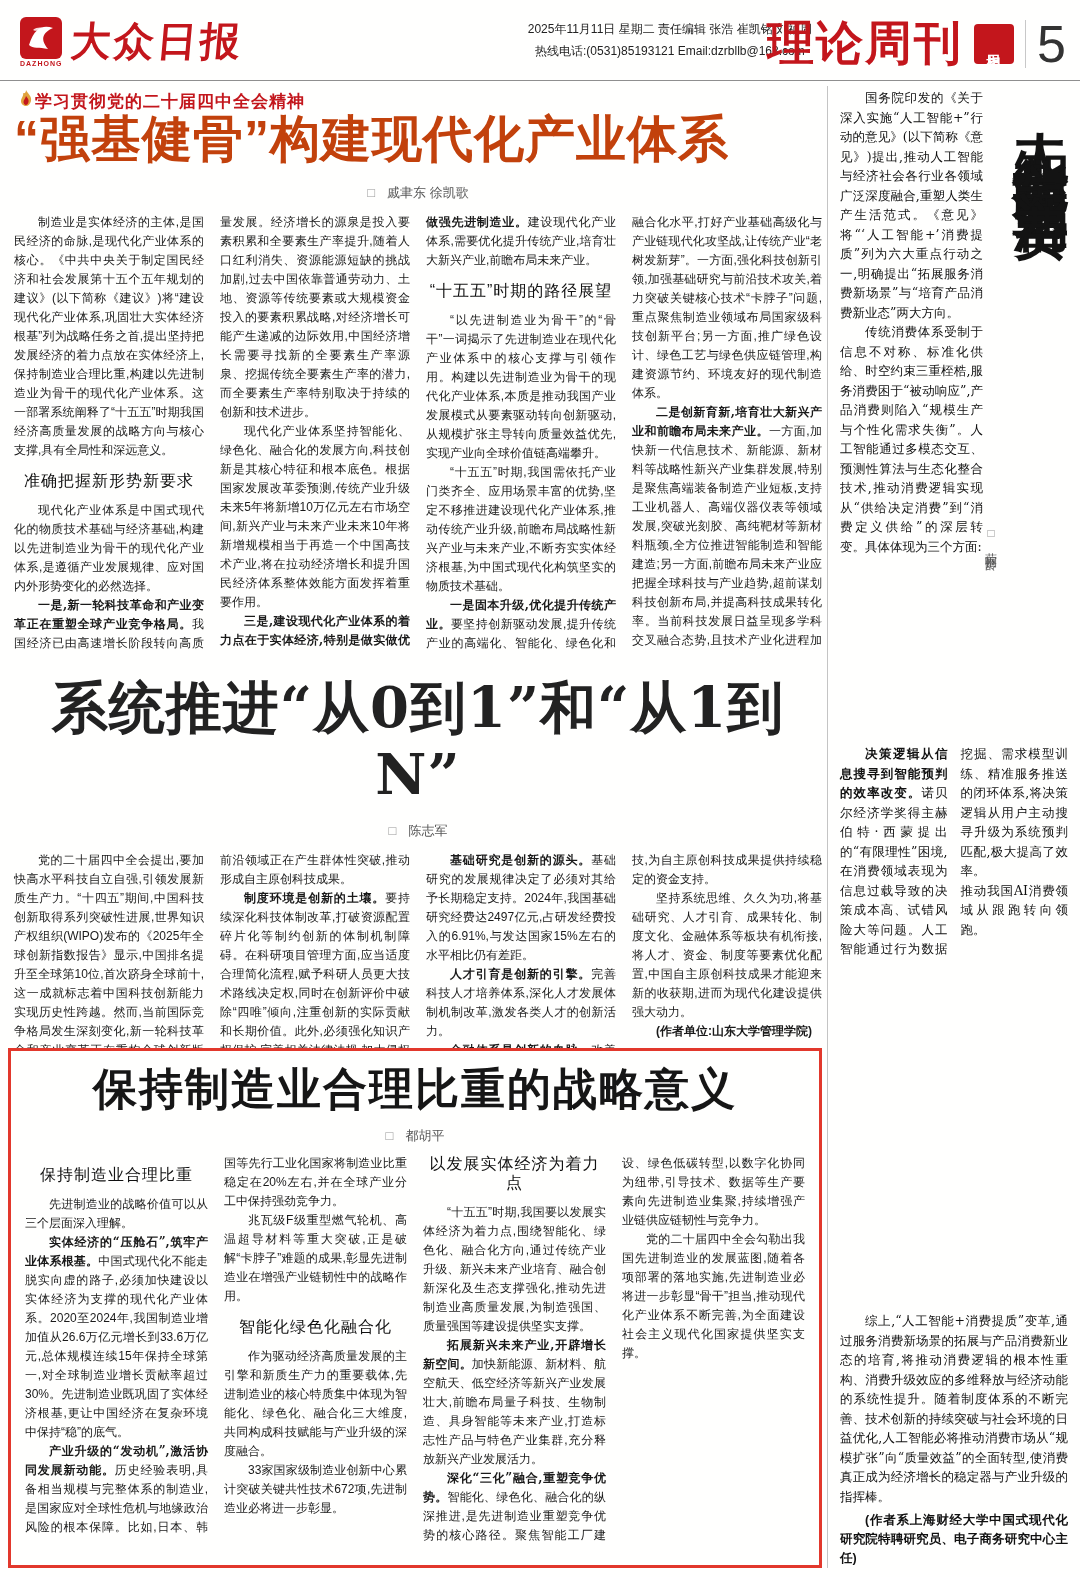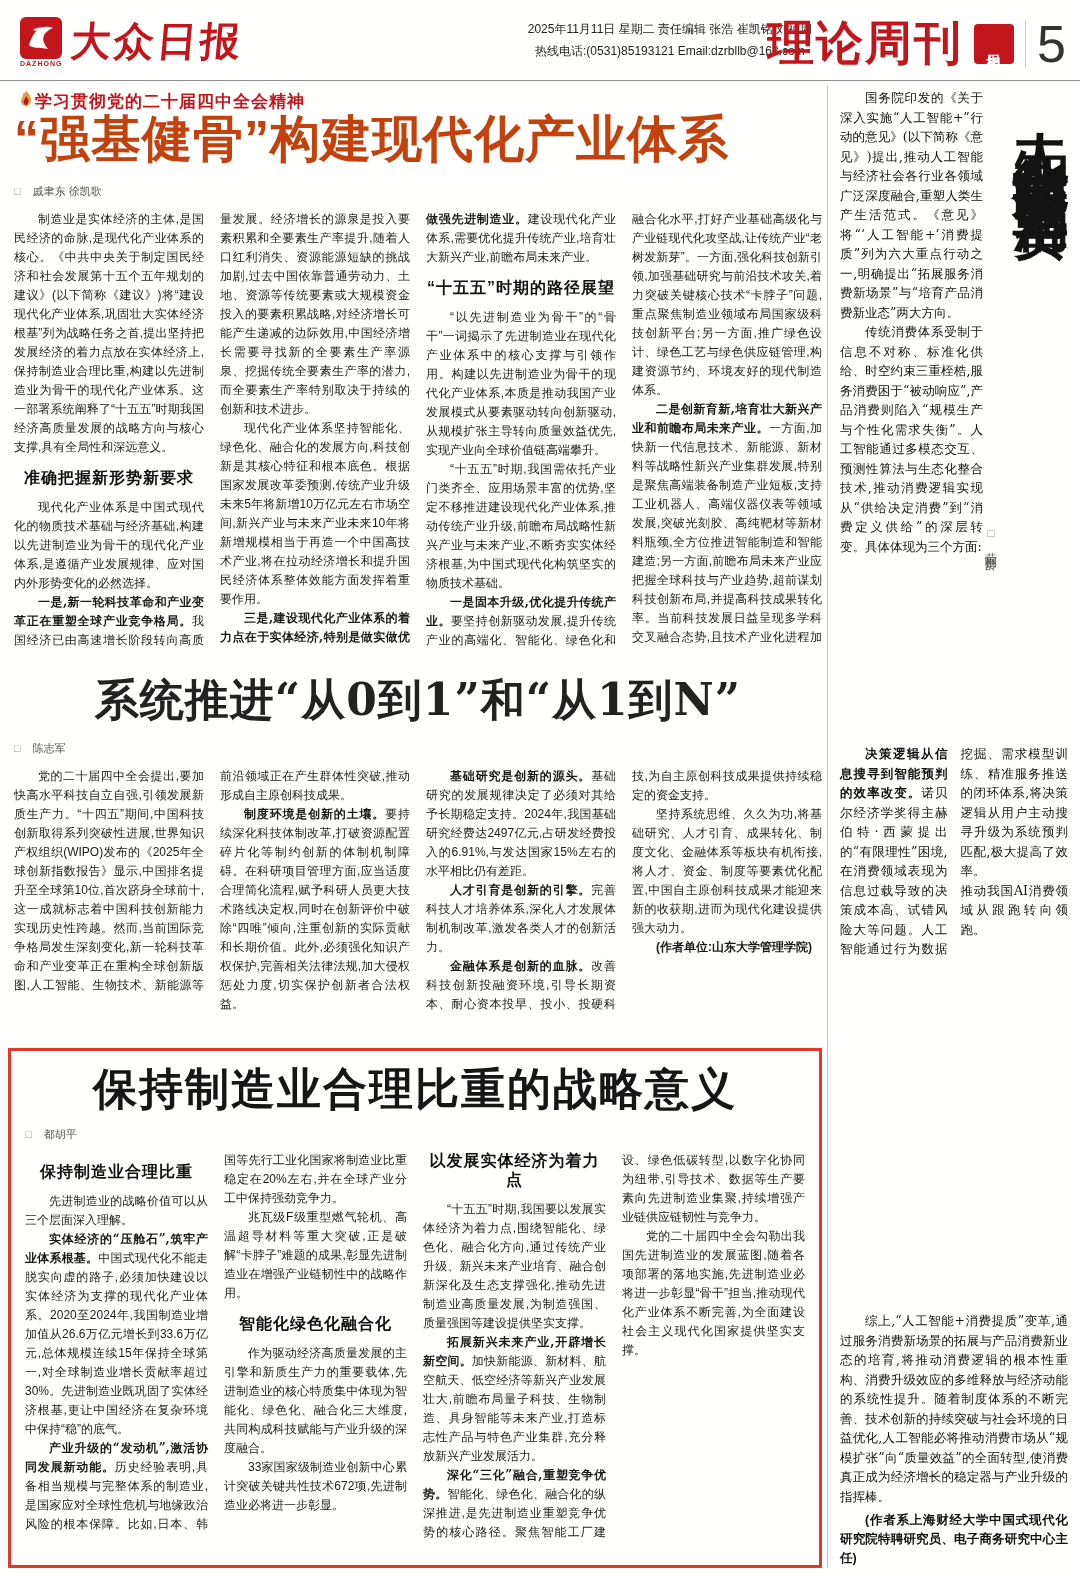--- a/index.html
+++ b/index.html
@@ -19,37 +19,37 @@
   .section-badge span { writing-mode:vertical-rl; text-orientation:upright; font-size:15px; font-weight:700; letter-spacing:2px; line-height:1; }
   .mast-divider { width:1px; height:48px; background:#c8c8c8; }
   .page-number { font-size:52px; color:#333; }
   .mast-rule { position:absolute; left:0; top:80px; width:1080px; height:1px; background:#8f8f8f; }
 
   
   .kicker { position:absolute; left:18px; top:90px; display:flex; align-items:flex-start; gap:1px; }
   .kicker-text { color:#c3161c; font-weight:800; font-size:17px; letter-spacing:1px; }
 
   
-  .byline { font-size:11px; color:#555; }
+  .byline { text-align:center; font-size:13px; color:#555; }
   .byline .mark { color:#999; margin-right:12px; }
   .body-cols { column-gap:16px; column-fill:auto; text-align:justify; font-size:12px; line-height:19px; color:#1a1a1a; overflow:hidden; }
   .body-cols p { text-indent:2em; }
   .lead { font-weight:700; font-family:"DejaVu Serif",serif; }
-  h3.subhead { text-align:center; font-size:16px; font-weight:700; color:#111; margin:11px 0; letter-spacing:1px; }
+  h3.subhead { text-align:center; font-size:16px; font-weight:400; color:#111; margin:11px 0; letter-spacing:1px; }
   p.attr { font-weight:700; }
 
   
   .article1 { position:absolute; left:14px; top:108px; width:808px; }
   .title1 { text-align:left; font-size:50px; line-height:1.25; font-weight:900; letter-spacing:1px; color:#c2410c; }
   .article1 .byline { margin:13px 0 11px; }
   .a1-body { column-count:4; height:452px; }
 
   
   .article2 { position:absolute; left:14px; top:674px; width:808px; }
-  .title2 { text-align:center; font-family:"DejaVu Serif",serif; font-size:44px; line-height:1.2; font-weight:700; letter-spacing:1px; color:#222; }
+  .title2 { text-align:center; font-family:"DejaVu Serif",serif; font-size:56px; line-height:1.2; font-weight:700; letter-spacing:1px; color:#222; }
   .article2 .byline { margin:14px 0 11px; }
   .a2-body { column-count:4; height:252px; }
 
   
   .article3 { position:absolute; left:8px; top:1048px; width:814px; height:520px; border:3px solid #e2382c; background:#fffffe; padding:12px 14px 6px; }
   .title3 { text-align:center; font-size:44px; line-height:1.2; font-weight:900; letter-spacing:2px; color:#161616; }
   .article3 .byline { margin:11px 0 9px; }
   .a3-body { column-count:4; height:396px; }
 
   

